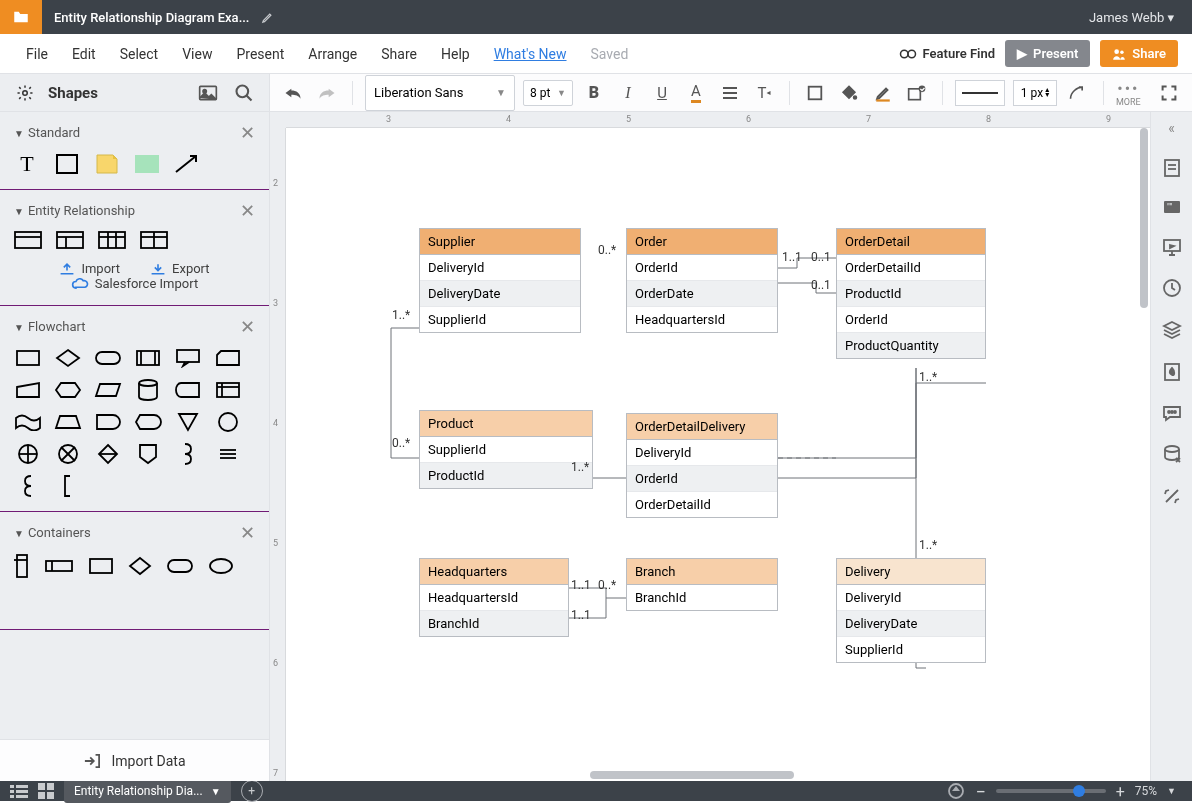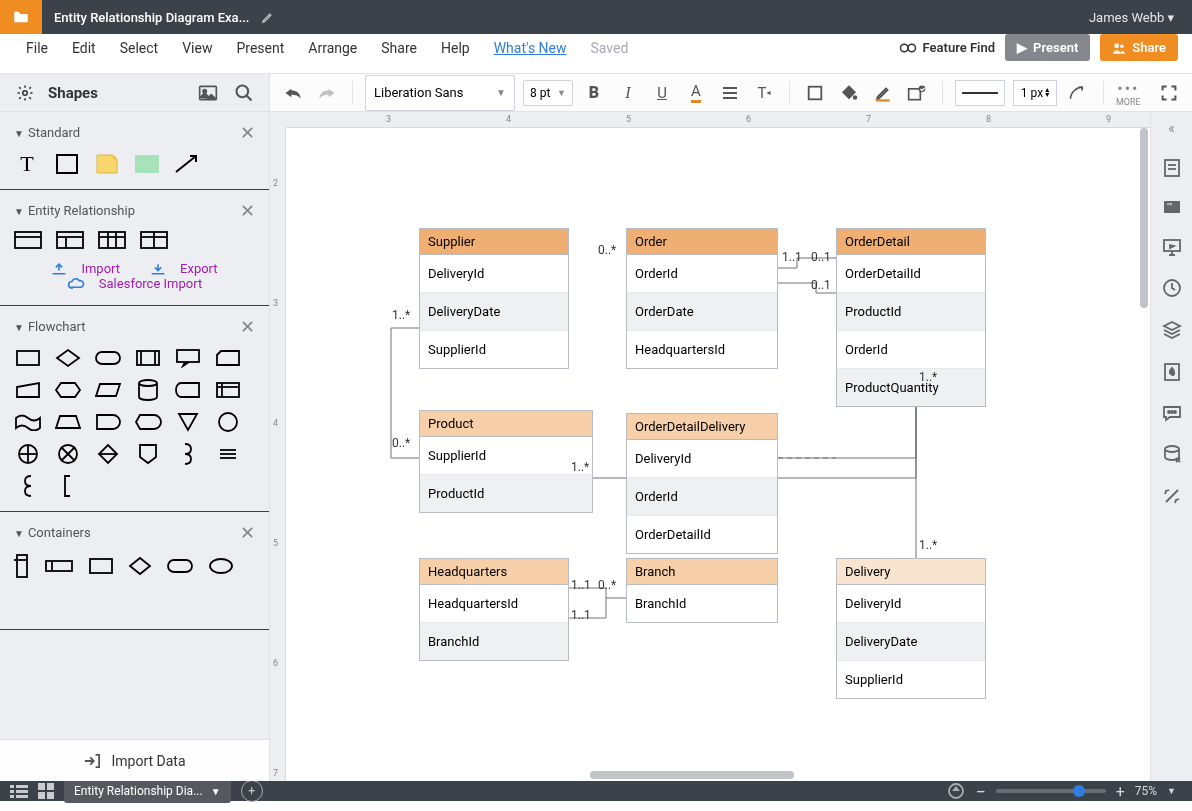--- a/index.html
+++ b/index.html
@@ -6,21 +6,21 @@
 html, body { width: 1192px; height: 811px; overflow: hidden; background: #fff; }
 
 
 .titlebar { height: 34px; background: #3c4249; color: #e4e6e9; display: flex; align-items: center; font-size: 13px; }
 .titlebar .folder { width: 42px; height: 34px; background: #ef8d22; display: flex; align-items: center; justify-content: center; }
 .titlebar .doc-title { padding: 0 12px; font-weight: 500; color:#fff; }
 .titlebar .edit-pencil { color:#ccc; }
 .titlebar .user { margin-left: auto; padding-right: 18px; font-size:13px; }
 
 
-.menubar { height: 40px; background: #fff; border-bottom: 1px solid #e0e2e6; display: flex; align-items: flex-start; padding: 0 14px; font-size: 14px; color: #333; }
+.menubar { height: 40px; background: #fff; border-bottom: 1px solid #e0e2e6; display: flex; align-items: center; padding: 0 14px; font-size: 14px; color: #333; }
 .menubar .menu-item { padding: 6px 12px; cursor: pointer; }
 .menubar .menu-item.link { color: #2f7de1; text-decoration: underline; }
 .menubar .menu-item.muted { color: #a8abb1; }
 .menubar .right { margin-left: auto; display: flex; align-items: center; gap: 10px; }
 .menubar .ff { color:#333; font-weight:600; font-size:13px; display:flex; align-items:center; gap:6px;}
 .menubar .btn { border-radius:3px; padding:6px 12px; font-size:13px; font-weight:600; display:flex; align-items:center; gap:6px;}
 .menubar .btn.grey { background:#84878d; color:#fff;}
 .menubar .btn.orange { background:#ef8d22; color:#fff;}
 
 
@@ -38,38 +38,38 @@
 
 
 .main { display:flex; height: calc(811px - 34px - 40px - 38px - 30px); }
 .left-panel { width:270px; background:#eceef1; border-right:1px solid #e0e2e6; overflow-y:auto; position:relative;}
 .panel-section { border-bottom:1px solid #701a75; padding:10px 14px 14px; }
 .panel-section .sec-head { display:flex; align-items:center; justify-content:space-between; color:#555; font-size:13px; margin-bottom:10px;}
 .panel-section .sec-head .tri { font-size:10px; margin-right:4px;}
 .panel-section .close-x { color:#888; font-size:18px; cursor:pointer;}
 .shape-row { display:flex; gap:14px; flex-wrap:wrap; align-items:center;}
 .shape-glyph { width:26px; height:22px; display:flex; align-items:center; justify-content:center;}
-.link-action { color:#a21caf; font-size:13px; display:flex; align-items:center; gap:14px; cursor:pointer;}
+.link-action { color:#404040; font-size:13px; display:flex; align-items:center; gap:6px; cursor:pointer;}
 .shape-grid { display:grid; grid-template-columns: repeat(6, 30px); gap:10px 10px; }
 .shape-grid .s { width:28px; height:22px; display:flex; align-items:center; justify-content:center;}
 .shape-grid svg { stroke:#000; fill:none; stroke-width:1.8;}
 .import-data { height:42px; border-top:1px solid #e0e2e6; background:#fdfdfe; display:flex; align-items:center; justify-content:center; gap:10px; color:#333; font-size:14px; position:absolute; bottom:0; left:0; right:0;}
 
 
 .canvas-wrap { flex:1; position:relative; background:#eceef1; overflow:hidden;}
 .ruler-h { position:absolute; top:0; left:16px; right:0; height:16px; background:#eceef1; border-bottom:1px solid #d8dadd; font-size:9px; color:#888;}
 .ruler-v { position:absolute; top:16px; left:0; width:16px; bottom:0; background:#eceef1; border-right:1px solid #d8dadd; font-size:9px; color:#888;}
 .ruler-h .tick { position:absolute; top:2px; }
 .ruler-v .tick { position:absolute; left:3px; }
 .canvas { position:absolute; top:16px; left:16px; right:0; bottom:0; background:#fff; overflow:hidden;}
 
 
 .entity { position:absolute; border:1px solid #b8bcc2; background:#fff; font-size:13px; }
 .entity .ent-head { padding:5px 8px; font-weight:400; border-bottom:1px solid #b8bcc2;}
-.entity .ent-row { padding:11px 8px; border-bottom:1px solid #e6e8eb;}
+.entity .ent-row { padding:5px 8px; border-bottom:1px solid #e6e8eb;}
 .entity .ent-row:last-child { border-bottom:none;}
 .entity.supplier .ent-head { background:#f0af72;}
 .entity.order .ent-head { background:#f0af72;}
 .entity.orderdetail .ent-head { background:#f0af72;}
 .entity.product .ent-head { background:#f7cfa9;}
 .entity.odd .ent-head { background:#f7cfa9;}
 .entity.headq .ent-head { background:#f7cfa9;}
 .entity.branch .ent-head { background:#f7cfa9;}
 .entity.delivery .ent-head { background:#f8e4cf;}
 .entity .ent-row.alt { background:#eef0f2;}
@@ -579,21 +579,21 @@
         <polyline points="492,140 511,140 511,130 550,130"></polyline>
         <polyline points="492,155 530,155 530,165 550,165"></polyline>
         <polyline points="492,350 630,350 630,240"></polyline>
         <polyline points="492,330 630,330 630,255 700,255"></polyline>
         <line x1="492" y1="330" x2="550" y2="330" stroke-dasharray="5 4"></line>
         <polyline points="630,240 630,440 550,440"></polyline>
         <line x1="630" y1="440" x2="630" y2="540"></line>
         <polyline points="630,540 640,540"></polyline>
       </svg>
 
-      <div class="entity supplier" style="left:133px; top:100px; width:150px">
+      <div class="entity supplier" style="left:133px; top:100px; width:162px">
         <div class="ent-head">Supplier</div>
         <div class="ent-row">DeliveryId</div>
         <div class="ent-row alt">DeliveryDate</div>
         <div class="ent-row">SupplierId</div>
       </div>
 
       <div class="entity order" style="left:340px; top:100px; width:152px">
         <div class="ent-head">Order</div>
         <div class="ent-row">OrderId</div>
         <div class="ent-row alt">OrderDate</div>

